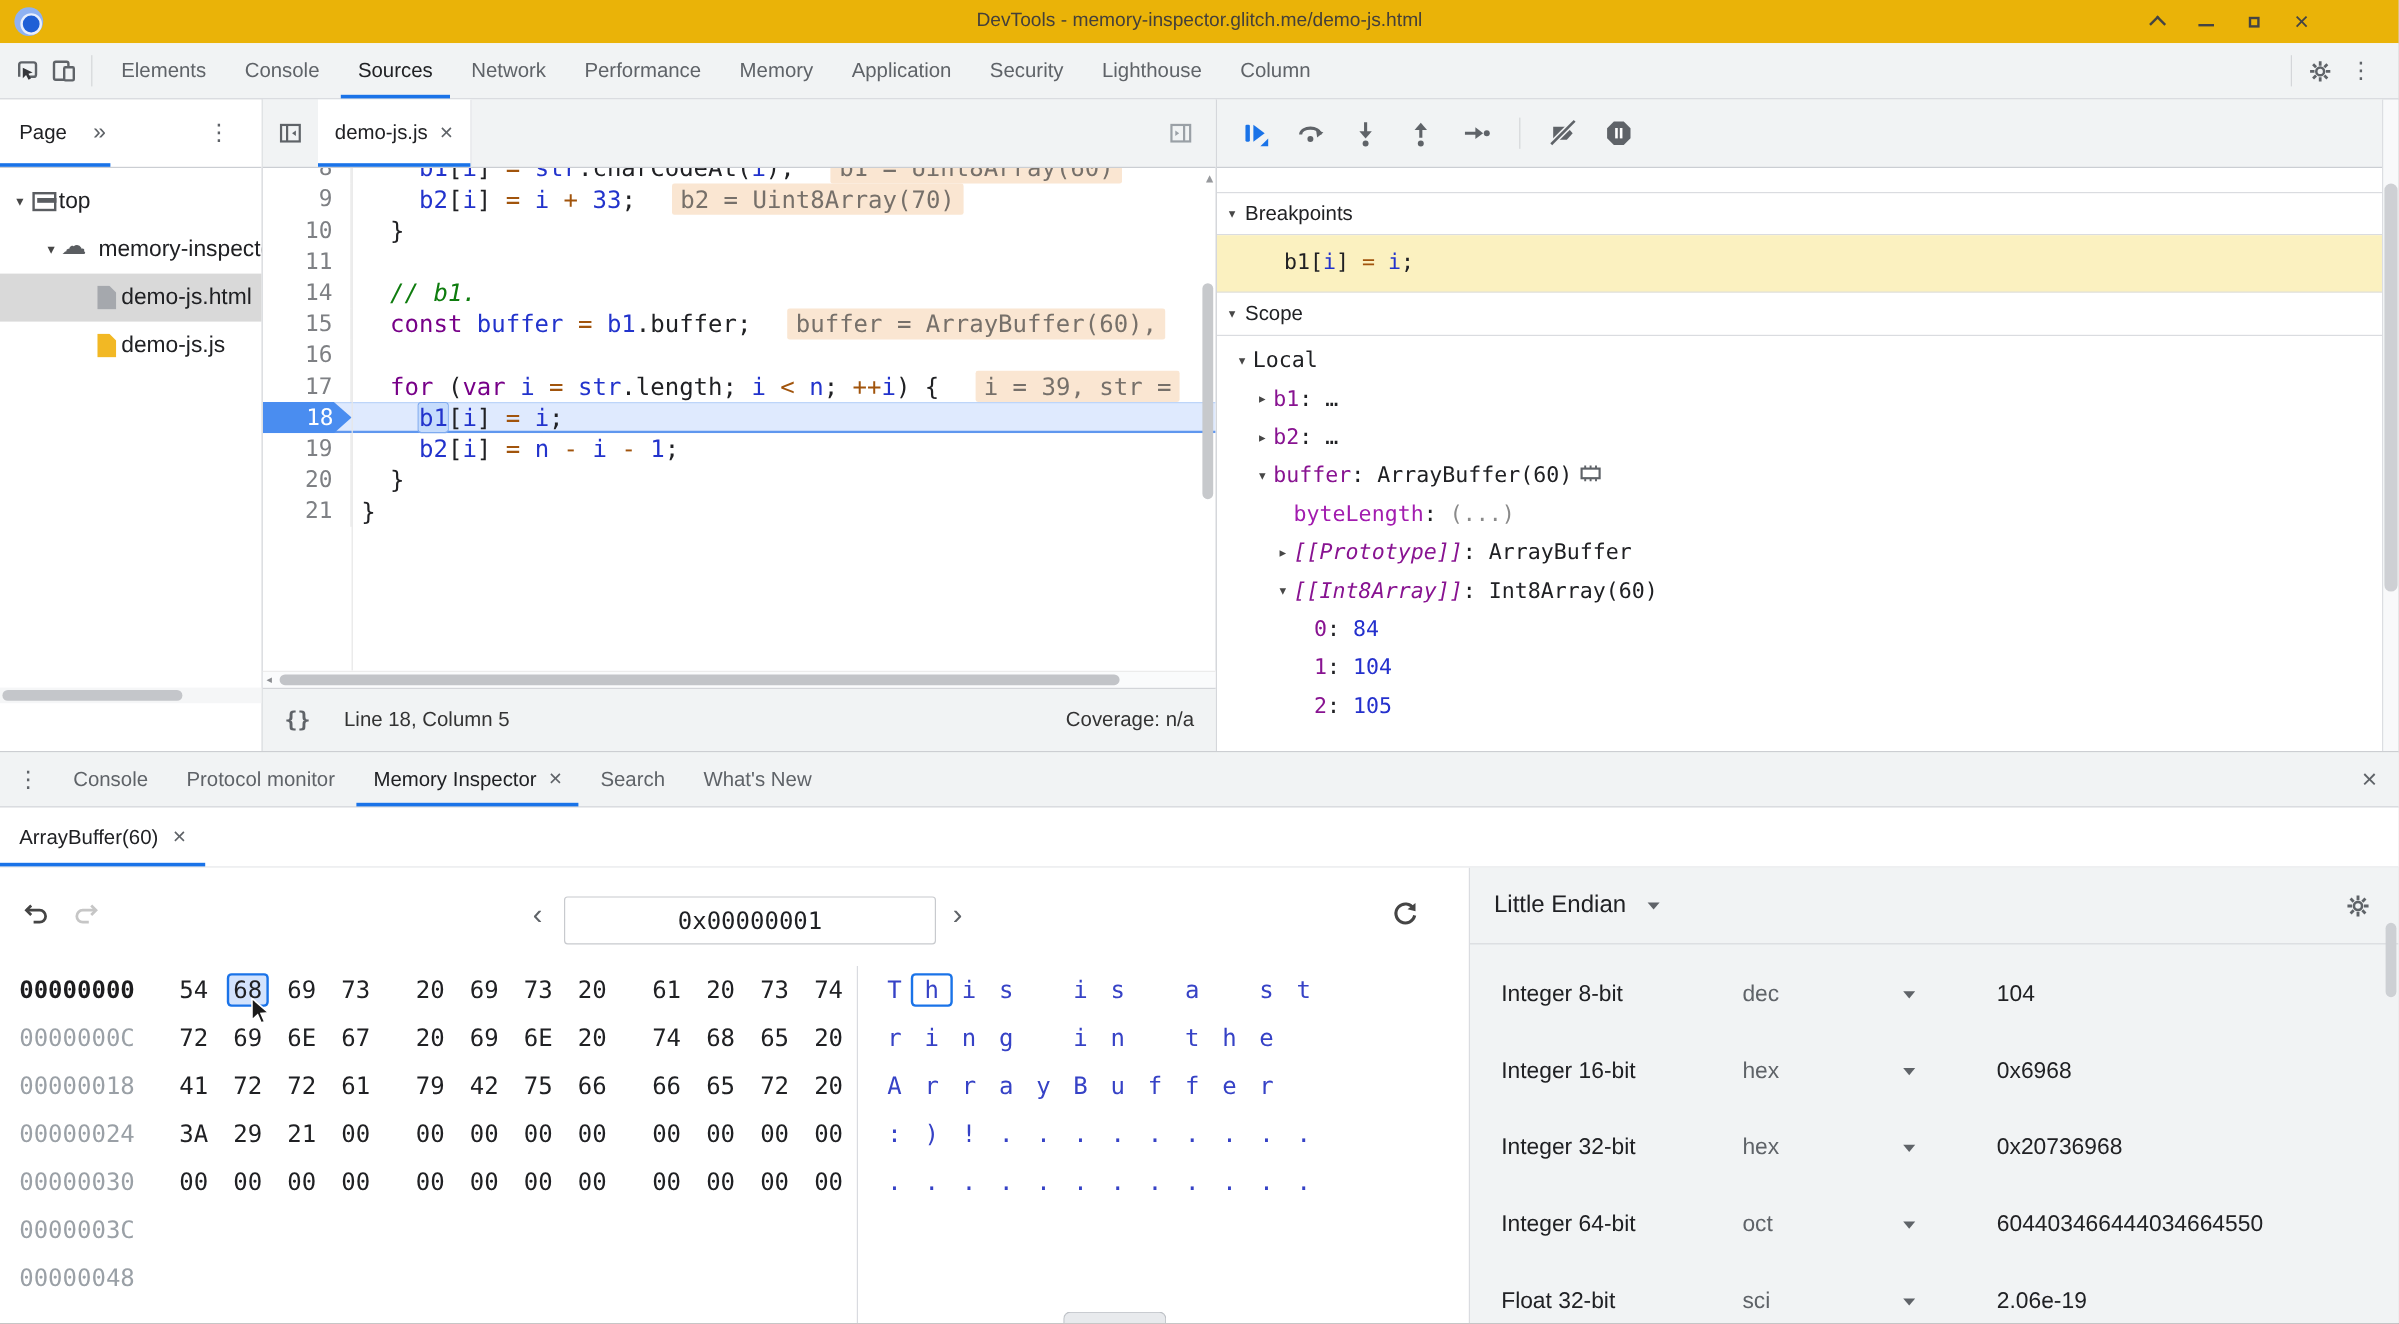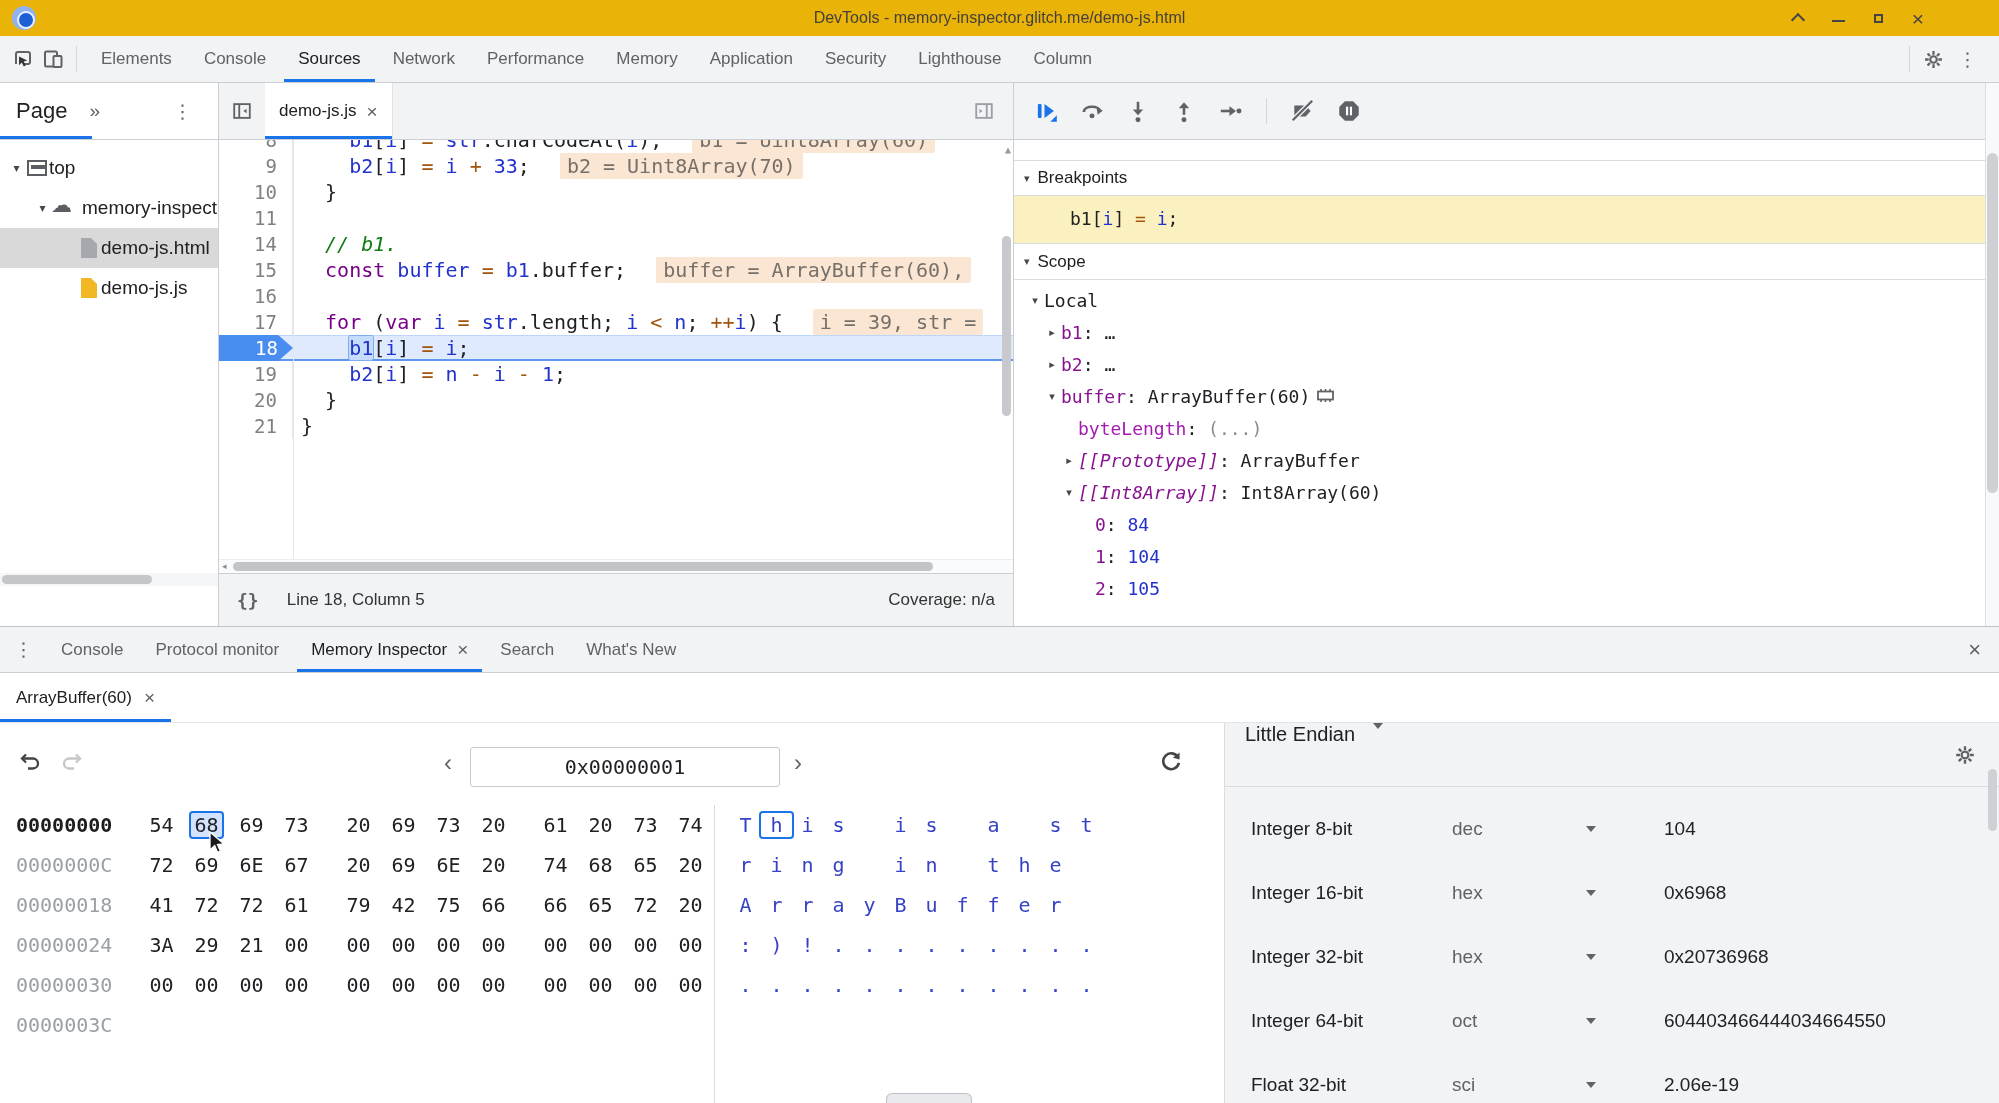--- a/index.html
+++ b/index.html
@@ -36,21 +36,21 @@
   .main-tab.active::after{content:"";position:absolute;left:6px;right:6px;bottom:0;height:3px;background:var(--blue)}
   .tb-right{margin-left:auto;display:flex;align-items:center;padding-right:12px}
   .dots{font-size:19px;color:var(--muted);padding:0 10px;letter-spacing:0}
 
   
   .main{position:absolute;left:0;top:83px;width:100%;height:543px;display:flex}
 
   
   .navigator{width:219px;border-right:1px solid var(--border);background:#fff;position:relative;overflow:hidden}
   .nav-header{height:57px;border-bottom:1px solid var(--border);display:flex;align-items:center;position:relative;background:#fff}
-  .nav-tab{font-size:22px;color:var(--txt);padding-left:16px}
+  .nav-tab{font-size:17px;color:var(--txt);padding-left:16px}
   .nav-underline{position:absolute;left:0;bottom:0;width:92px;height:3px;background:var(--blue)}
   .nav-more{font-size:19px;color:var(--muted);margin-left:22px}
   .nav-menu{margin-left:auto;margin-right:16px}
   .tree{padding-top:8px}
   .tree-row{height:40px;display:flex;align-items:center;font-size:19px;white-space:nowrap;overflow:hidden}
   .tree-row.selected{background:#d9d9d9}
   .tw{width:17px;font-size:12px;color:#474747;flex:0 0 auto;text-align:center}
   .ticon{width:24px;height:22px;margin-right:7px;flex:0 0 auto;position:relative;display:inline-block}
   .frame-icon{width:20px;height:16px;border:2px solid #5a5d61;margin:3px 2px}
   .frame-icon::before{content:"";position:absolute;left:2px;top:3px;width:16px;height:4px;background:#5a5d61}
@@ -147,21 +147,21 @@
   .hx-b.grp{margin-left:17px}
   .hx-b.sel{box-shadow:0 0 0 2px var(--blue);background:#d3e3fd;border-radius:2px}
   .hx-ascii{position:absolute;left:730px;top:0;bottom:0;display:flex;align-items:center}
   .hx-a{width:31px;text-align:center;color:var(--ascii)}
   .hx-a.sel{box-shadow:0 0 0 2px var(--blue);background:#fff;border-radius:2px}
   .hx-pagebtn{position:absolute;left:886px;bottom:0;width:86px;height:10px;background:#e8eaed;border:1px solid #bdc1c6;border-bottom:none;border-radius:6px 6px 0 0}
   .cursor{position:absolute;left:208px;top:108px;z-index:5}
 
   
   .interp{flex:1;background:var(--ui-bg);position:relative;overflow:hidden}
-  .vi-header{height:64px;border-bottom:1px solid #d7dade;display:flex;align-items:flex-start;padding-left:20px}
+  .vi-header{height:64px;border-bottom:1px solid #d7dade;display:flex;align-items:center;padding-left:20px}
   .vi-endian{font-size:20px;color:var(--txt)}
   .caret{width:0;height:0;border-left:6px solid transparent;border-right:6px solid transparent;border-top:7px solid var(--muted);margin-left:18px}
   .caret.small{border-left-width:5px;border-right-width:5px;border-top-width:6px}
   .vi-gear{position:absolute;right:22px;top:20px}
   .vi-rows{padding-top:10px}
   .vi-row{height:64px;display:flex;align-items:center;padding-left:26px;font-size:19px}
   .vi-label{width:201px;color:var(--txt)}
   .vi-fmt{width:116px;color:var(--muted);display:flex;align-items:center}
   .vi-caret-box{width:96px;display:flex}
   .vi-val{color:var(--txt)}
@@ -621,20 +621,23 @@
                 <span class="hx-a">.</span>
                 <span class="hx-a">.</span>
                 <span class="hx-a">.</span>
                 <span class="hx-a">.</span>
                 <span class="hx-a">.</span>
               </span>
             </div>
             <div class="hx-row">
               <span class="hx-addr">0000003C</span>
             </div>
+            <div class="hx-row">
+              <span class="hx-addr">00000048</span>
+            </div>
           </div>
         <div class="hx-pagebtn"></div>
         <svg class="cursor" width="22" height="26" viewBox="0 0 22 26">
             <path d="M2 1 L2 19 L6.7 14.6 L9.6 21.4 L12.4 20.2 L9.5 13.5 L16 13 Z" fill="#1b1b1b" stroke="#fff" stroke-width="1.3"></path>
           </svg>
       </div>
 
       <div class="interp">
         <div class="vi-header">
           <span class="vi-endian">Little Endian</span>

